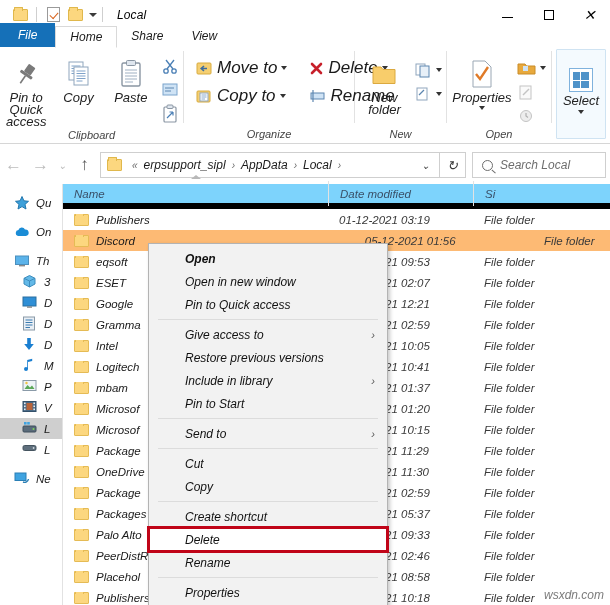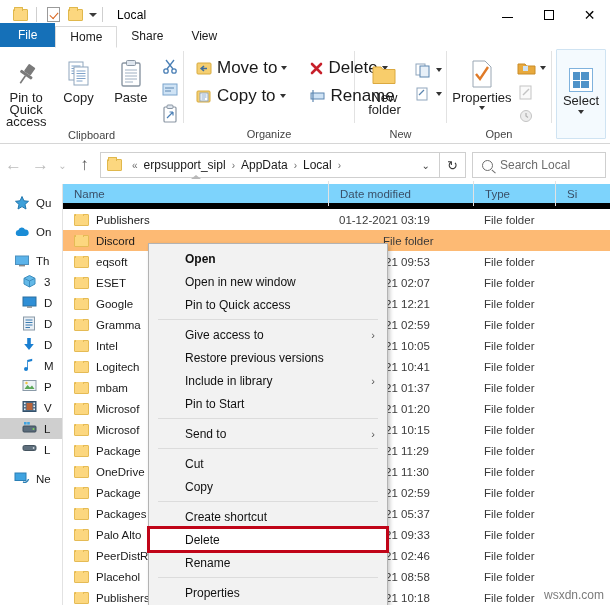--- a/index.html
+++ b/index.html
@@ -9,20 +9,21 @@
     overflow: hidden;
     font-family: "Liberation Sans", sans-serif;
     background: #ffffff;
     -webkit-font-smoothing: antialiased;
   }
   #app {
     position: relative;
     width: 610px; height: 605px;
     background: #ffffff;
     overflow: hidden;
+    font-style: italic;
   }
 
   
   .titlebar {
     position: absolute; left: 0; top: 0; width: 610px; height: 29px;
     background: #ffffff;
     display: flex; align-items: center;
   }
   .qat { display: flex; align-items: center; padding-left: 9px; gap: 0px; }
   .qat-ico { width: 22px; height: 22px; display: flex; align-items: center; justify-content: center; }
@@ -668,42 +669,40 @@
 
   <div class="listarea">
     <div class="colheader">
       <div class="col col-name">
         <span class="sortmark"></span>
         <span>Name</span>
       </div>
       <div class="col col-date">
           <span>Date modified</span>
         </div>
-      <div class="col col-type">
-          <span>Type</span>
-        </div>
       <div class="col col-size">
           <span>Si</span>
         </div>
     </div>
 
     <div class="rows" id="rows">
         <div class="row">
           <div class="cell c-name">
             <span class="rowfolder"></span>
             <span>Publishers</span>
           </div>
           <div class="cell c-date">01-12-2021 03:19</div>
           <div class="cell c-type">File folder</div>
         </div>
         <div class="row sel">
           <div class="cell c-name">
             <span class="rowfolder"></span>
             <span>Discord</span>
           </div>
+          <div class="cell c-date">05-12-2021 01:56</div>
           <div class="cell c-type">File folder</div>
         </div>
         <div class="row">
           <div class="cell c-name">
             <span class="rowfolder"></span>
             <span>eqsoft</span>
           </div>
           <div class="cell c-date">01-12-2021 09:53</div>
           <div class="cell c-type">File folder</div>
         </div>

